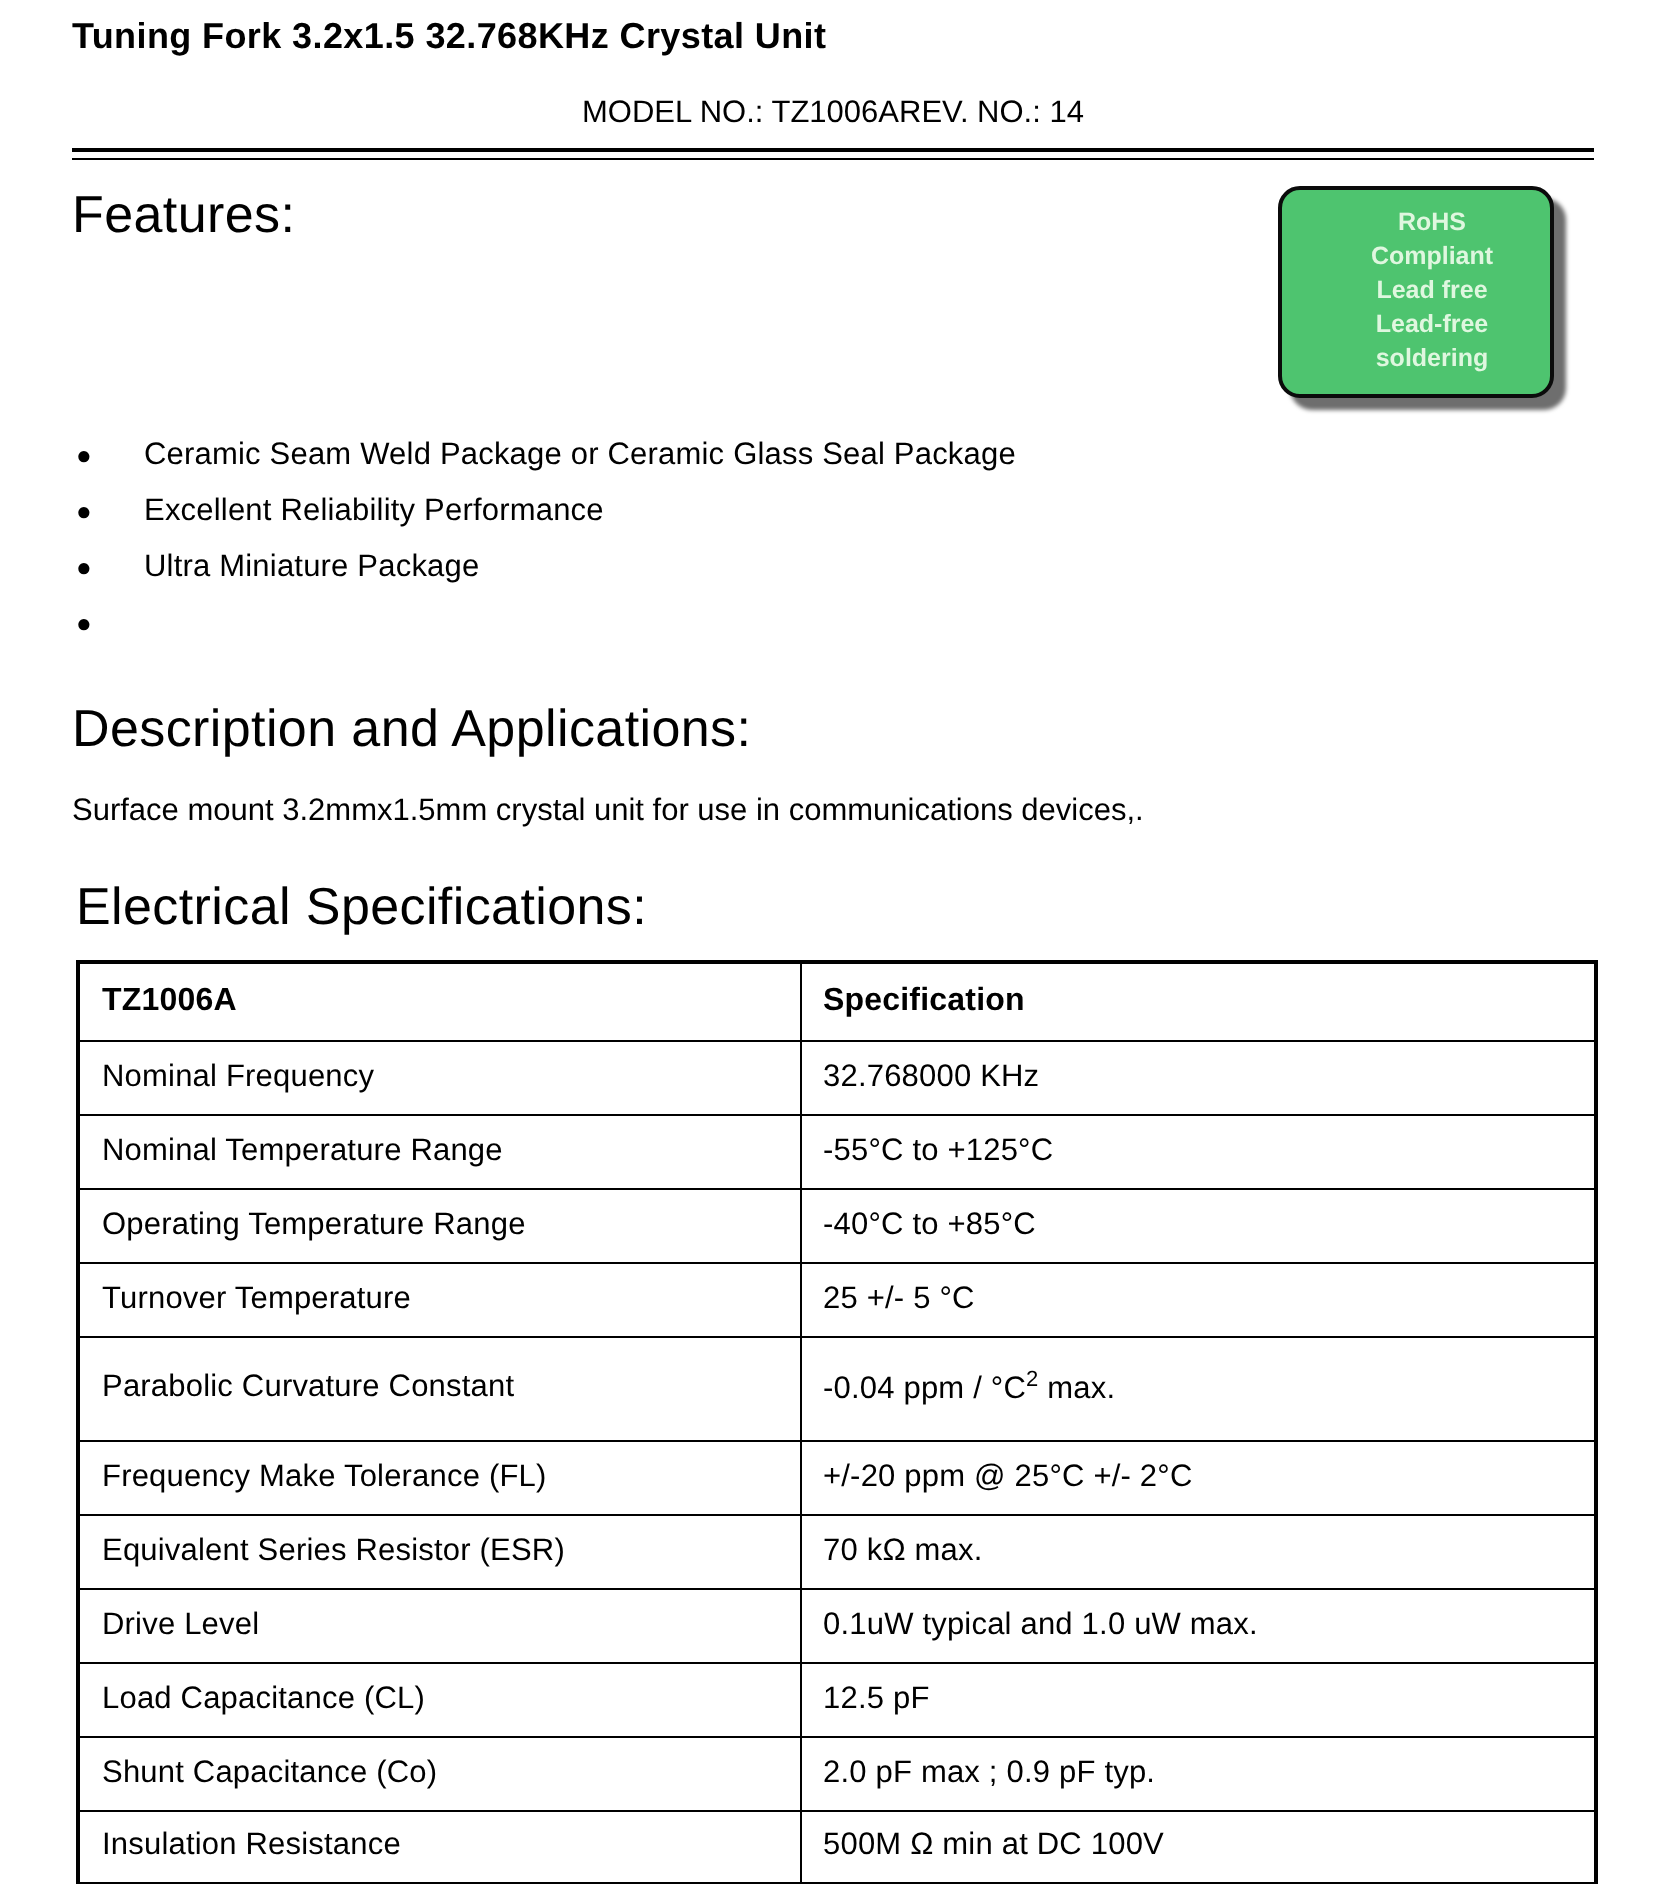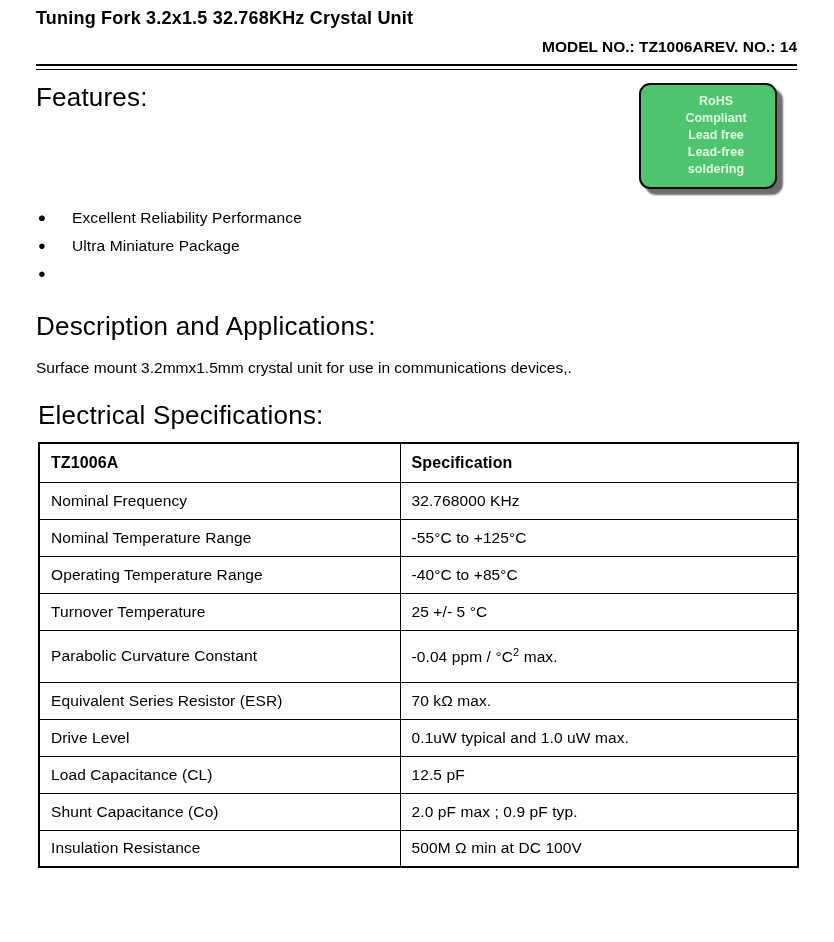--- a/index.html
+++ b/index.html
@@ -15,25 +15,24 @@
 
   
   .doc-title {
     font-size: 18px;
     font-weight: bold;
     letter-spacing: 0.2px;
     line-height: 22px;
   }
   .model-row {
     display: flex;
-    justify-content: flex-end;
-    font-size: 15.5px;
-    margin-top: 8px;
+    justify-content: center;
+    font-size: 15.5px;
+    margin-top: 18px;
     line-height: 20px;
-    font-weight: bold;
   }
   .header-rule {
     margin-top: 7px;
     height: 6px;
     border-top: 2px solid #000;
     border-bottom: 1.5px solid #000;
   }
 
   
   .features-top {
@@ -133,20 +132,21 @@
     <div class="rohs-badge">
       <div>RoHS Compliant</div>
       <div>Lead free</div>
       <div>Lead-free soldering</div>
     </div>
   </div>
 
   <ul class="feature-list">
     <li>
       <span class="bullet">●</span>
+      <span>Ceramic Seam Weld Package or Ceramic Glass Seal Package</span>
     </li>
     <li>
       <span class="bullet">●</span>
       <span>Excellent Reliability Performance</span>
     </li>
     <li>
       <span class="bullet">●</span>
       <span>Ultra Miniature Package</span>
     </li>
     <li>
@@ -185,20 +185,24 @@
         </tr>
         <tr>
           <td>Turnover Temperature</td>
           <td>25 +/- 5  °C</td>
         </tr>
         <tr class="tall">
           <td>Parabolic Curvature Constant</td>
           <td>-0.04 ppm /  °C<sup>2</sup> max.</td>
         </tr>
         <tr>
+          <td>Frequency Make Tolerance (FL)</td>
+          <td>+/-20 ppm @ 25°C +/- 2°C</td>
+        </tr>
+        <tr>
           <td>Equivalent Series Resistor (ESR)</td>
           <td>70 kΩ  max.</td>
         </tr>
         <tr>
           <td>Drive Level</td>
           <td>0.1uW typical and 1.0 uW max.</td>
         </tr>
         <tr>
           <td>Load Capacitance (CL)</td>
           <td>12.5 pF</td>

